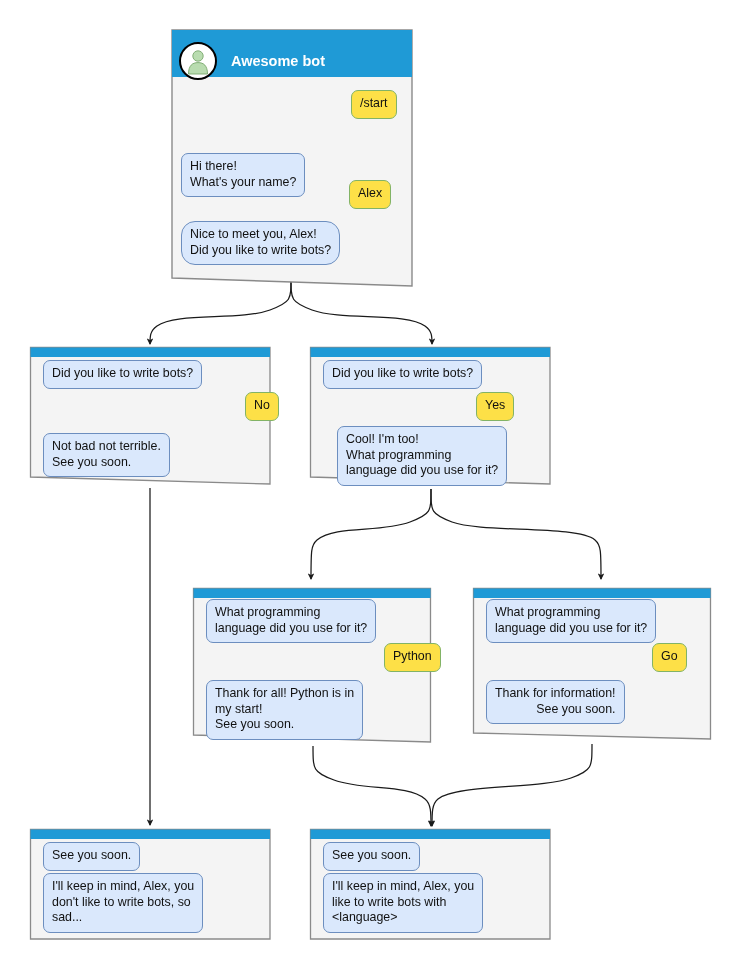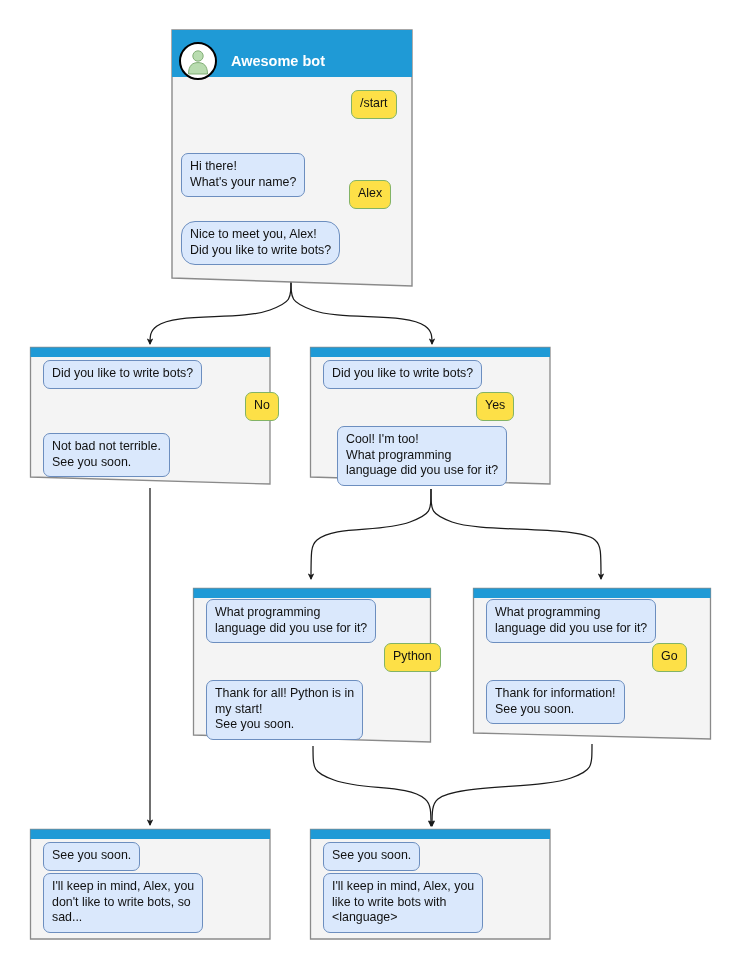--- a/index.html
+++ b/index.html
@@ -195,21 +195,21 @@
 
   <div class="card" style="left:472px; top:587px; width:240px; height:159px;">
     <svg class="card-shape" viewBox="0 0 240 159" width="240" height="159">
       <path d="M 1.5 1.5 L 238.5 1.5 L 238.5 152 L 1.5 146 Z" fill="#f4f4f4" stroke="#8a8a8a" stroke-width="1.3"></path>
       <rect x="1.5" y="1.5" width="237" height="9.5" fill="#1f9ad6"></rect>
     </svg>
     <div class="card-inner">
       <div class="bubble bot" style="left:14px; top:12px;">What programming
 language did you use for it?</div>
       <div class="bubble user" style="left:180px; top:56px;">Go</div>
-      <div class="bubble bot" style="left:14px; top:93px;">Thank for information!
+      <div class="bubble bot" style="left:14px; top:93px;text-align:right;">Thank for information!
 See you soon.</div>
     </div>
   </div>
 
   <div class="card" style="left:29px; top:828px; width:243px; height:113px;">
     <svg class="card-shape" viewBox="0 0 243 113" width="243" height="113">
       <path d="M 1.5 1.5 L 241 1.5 L 241 111 L 1.5 111 Z" fill="#f4f4f4" stroke="#8a8a8a" stroke-width="1.3"></path>
       <rect x="1.5" y="1.5" width="239.5" height="9.5" fill="#1f9ad6"></rect>
     </svg>
     <div class="card-inner">

